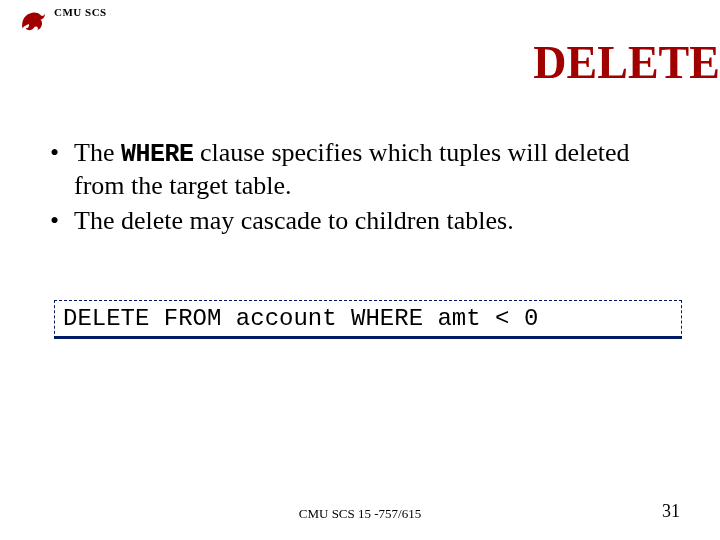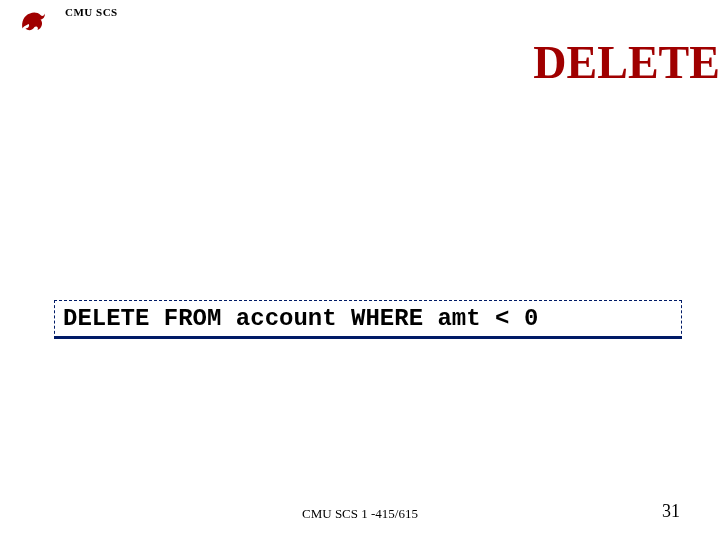--- a/index.html
+++ b/index.html
@@ -9,21 +9,21 @@
     font-family: "Times New Roman", Times, serif;
     position: relative;
     overflow: hidden;
   }
   .header {
     position: absolute;
     top: 6px;
     left: 18px;
     display: flex;
     align-items: flex-start;
-    gap: 17px;
+    gap: 6px;
   }
   .logo { width: 30px; height: 30px; display: inline-block; }
   .header-label {
     font-size: 11px;
     font-weight: bold;
     color: #000;
     font-family: "Times New Roman", serif;
     letter-spacing: 0.5px;
   }
   .title {
@@ -66,21 +66,21 @@
   }
   .codebox {
     position: absolute;
     top: 300px;
     left: 54px;
     right: 38px;
     border: 1px dashed #001a66;
     border-bottom: 3px solid #001a66;
     padding: 4px 8px 4px 8px;
     font-family: "Courier New", Courier, monospace;
-    font-weight: bold;
+    font-weight: normal;
     font-size: 24px;
     color: #000;
     white-space: nowrap;
   }
   .footer-center {
     position: absolute;
     bottom: 18px;
     left: 0;
     width: 100%;
     text-align: center;
@@ -103,18 +103,24 @@
     <svg viewBox="0 0 40 40" width="30" height="30">
       <path d="M6 30 C4 22 8 12 16 10 C20 8 26 8 30 12 C32 14 34 14 36 10 C36 16 32 18 30 18 C34 22 32 30 26 32 C28 28 24 26 22 28 C20 32 14 34 10 30 C14 30 16 26 14 24 C10 26 6 28 6 30 Z" fill="#a00000"></path>
     </svg>
   </span>
   <span class="header-label">CMU SCS</span>
 </div>
 
 <div class="title">DELETE</div>
 
 <ul class="bullets">
+  <li>
+    <span>The </span><span class="kw">WHERE</span><span> clause specifies which tuples will deleted from the target table.</span>
+  </li>
+  <li>
+    <span>The delete may cascade to children tables.</span><span class="kw"></span><span></span>
+  </li>
 </ul>
 
 <div class="codebox">DELETE FROM account WHERE amt &lt; 0</div>
 
-<div class="footer-center">CMU SCS 1 -415/615</div>
+<div class="footer-center">CMU SCS 15 -757/615</div>
 <div class="footer-right">31</div>
 
 </body></html>

